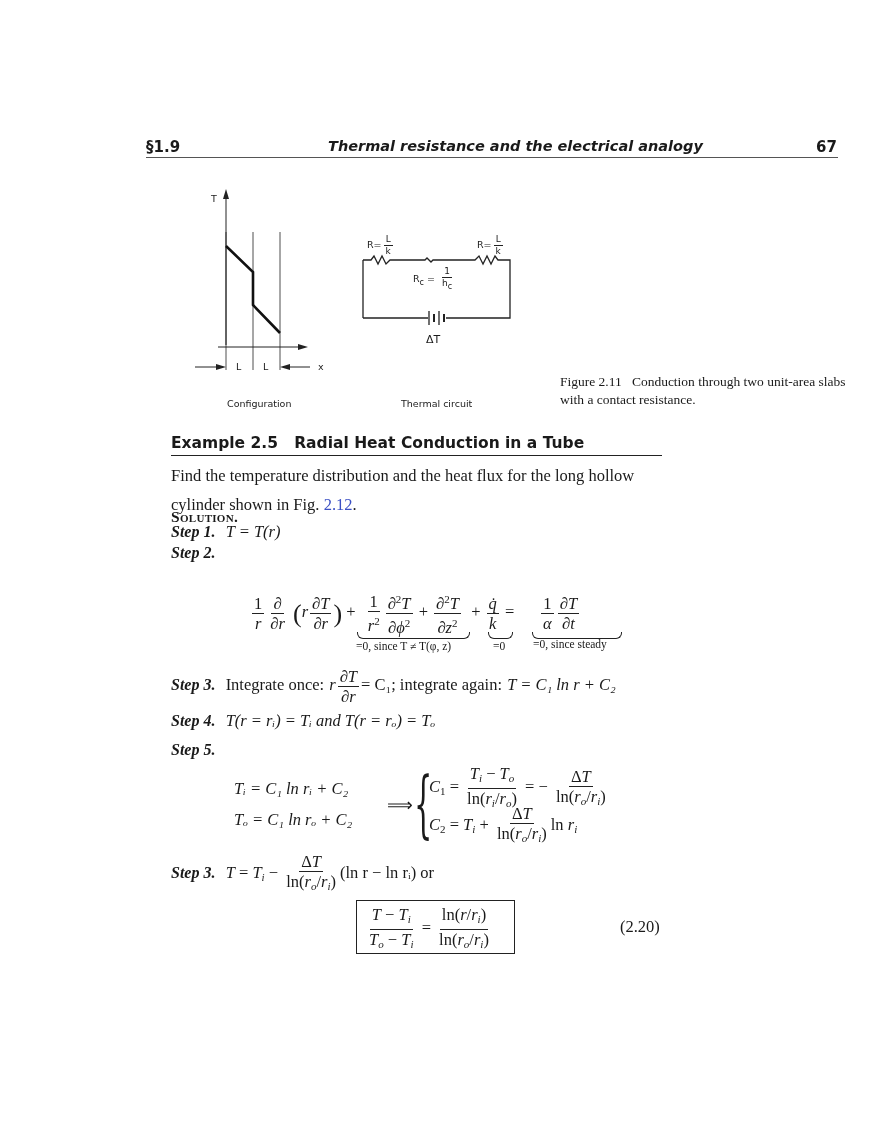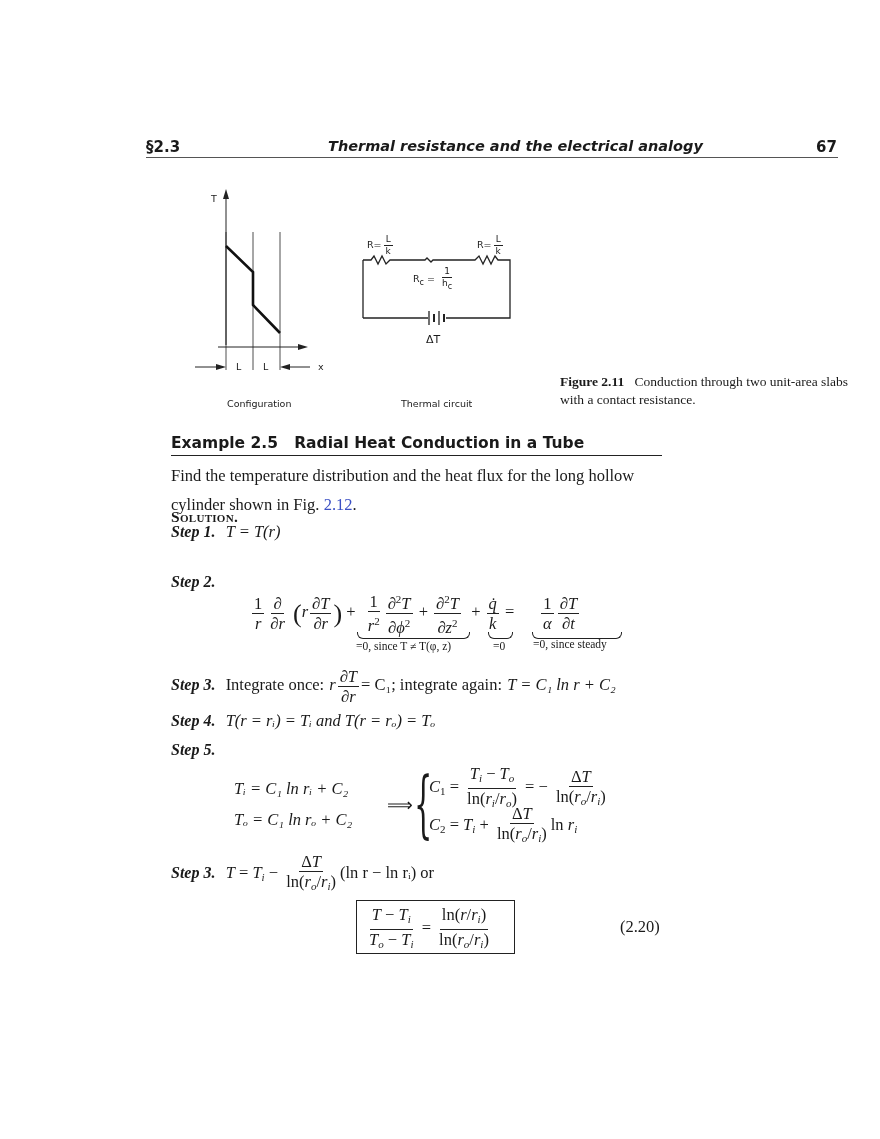--- a/index.html
+++ b/index.html
@@ -5,42 +5,42 @@
   html,body{margin:0;padding:0;background:#fff;}
   body{width:880px;height:1139px;position:relative;overflow:hidden;color:#1a1a1a;font-family:"DejaVu Serif",serif;}
   .abs{position:absolute;}
   .hdr{font-family:"DejaVu Sans",sans-serif;font-size:15px;}
   .hdr-left{left:146px;top:138px;font-weight:bold;}
   .hdr-mid{left:328px;top:138px;font-style:italic;font-size:14.5px;font-weight:bold;}
   .hdr-right{left:816px;top:138px;font-weight:bold;}
   .hdr-rule{left:146px;top:157px;width:692px;height:1px;background:#555;}
   .fig-cap-label{font-family:"DejaVu Sans",sans-serif;font-size:9.5px;}
   .caption{left:560px;top:373px;width:290px;font-size:13.5px;line-height:18px;font-family:"Liberation Serif",serif;}
-  .caption b{font-weight:bold;}
+  .caption b{font-weight:normal;}
   .ex-title{left:171px;top:434px;font-family:"DejaVu Sans",sans-serif;font-weight:bold;font-size:15.5px;}
   .ex-rule{left:171px;top:455px;width:491px;height:1px;background:#222;}
   .para{left:171px;top:461px;width:495px;font-family:"Liberation Serif",serif;font-size:16.5px;line-height:29px;}
   .link{color:#3a4fc4;}
   .sol{left:171px;top:508px;font-family:"Liberation Serif",serif;font-weight:bold;font-size:15.5px;font-variant:small-caps;letter-spacing:0.3px;}
   .step{font-family:"Liberation Serif",serif;font-weight:bold;font-style:italic;font-size:16px;}
   .m{font-family:"Liberation Serif",serif;font-size:16.5px;}
   .i{font-style:italic;}
   .frac{display:inline-flex;flex-direction:column;align-items:center;vertical-align:middle;margin:0 2px;}
   .frac .n{border-bottom:1px solid #222;padding:0 2px;line-height:19px;}
   .frac .d{padding:0 2px;line-height:19px;}
   .small{font-family:"Liberation Serif",serif;font-size:11.5px;}
   .brace{border:1px solid #222;border-top:none;height:6px;border-radius:0 0 6px 6px;}
   .boxeq{left:356px;top:900px;width:157px;height:52px;border:1px solid #222;}
   sub{font-size:11px;vertical-align:-3px;}
   sup{font-size:11px;vertical-align:6px;}
 </style>
 </head>
 <body>
 
-<div class="abs hdr hdr-left">§2.3</div>
+<div class="abs hdr hdr-left">§1.9</div>
 <div class="abs hdr hdr-mid">Thermal resistance and the electrical analogy</div>
 <div class="abs hdr hdr-right">67</div>
 <div class="abs hdr-rule"></div>
 
 <svg class="abs" style="left:190px;top:185px" width="160" height="200">
   <line x1="36" y1="160" x2="36" y2="10" stroke="#222" stroke-width="1"></line>
   <polygon points="33,14 36,4 39,14" fill="#222"></polygon>
   <line x1="63" y1="47" x2="63" y2="185" stroke="#222" stroke-width="0.8"></line>
   <line x1="90" y1="47" x2="90" y2="185" stroke="#222" stroke-width="0.8"></line>
   <line x1="36" y1="47" x2="36" y2="185" stroke="#222" stroke-width="0.8"></line>
@@ -84,21 +84,21 @@
 
 <div class="abs caption"><b>Figure 2.11</b>&nbsp;&nbsp; <span>Conduction through two unit-area slabs with a contact resistance.</span></div>
 
 <div class="abs ex-title" style="white-space:pre">Example 2.5   Radial Heat Conduction in a Tube</div>
 <div class="abs ex-rule"></div>
 <div class="abs para"><span>Find the temperature distribution and the heat flux for the long hollow cylinder shown in Fig. </span><span class="link">2.12</span><span>.</span></div>
 <div class="abs sol">Solution.</div>
 
 <div class="abs" style="left:171px;top:522px"><span class="step">Step 1.</span>&nbsp; <span class="m i">T = T(r)</span></div>
 
-<div class="abs step" style="left:171px;top:573px">Step 2.</div>
+<div class="abs step" style="left:171px;top:544px">Step 2.</div>
 <div class="abs m" style="left:250px;top:590px;white-space:nowrap">
   <span class="frac">
       <span class="n">1</span>
       <span class="d i">r</span>
     </span><span class="frac">
       <span class="n">∂</span>
       <span class="d">∂<i>r</i></span>
     </span>
   <span style="font-size:26px;vertical-align:middle">(</span><i>r</i><span class="frac">
       <span class="n">∂<i>T</i></span>

